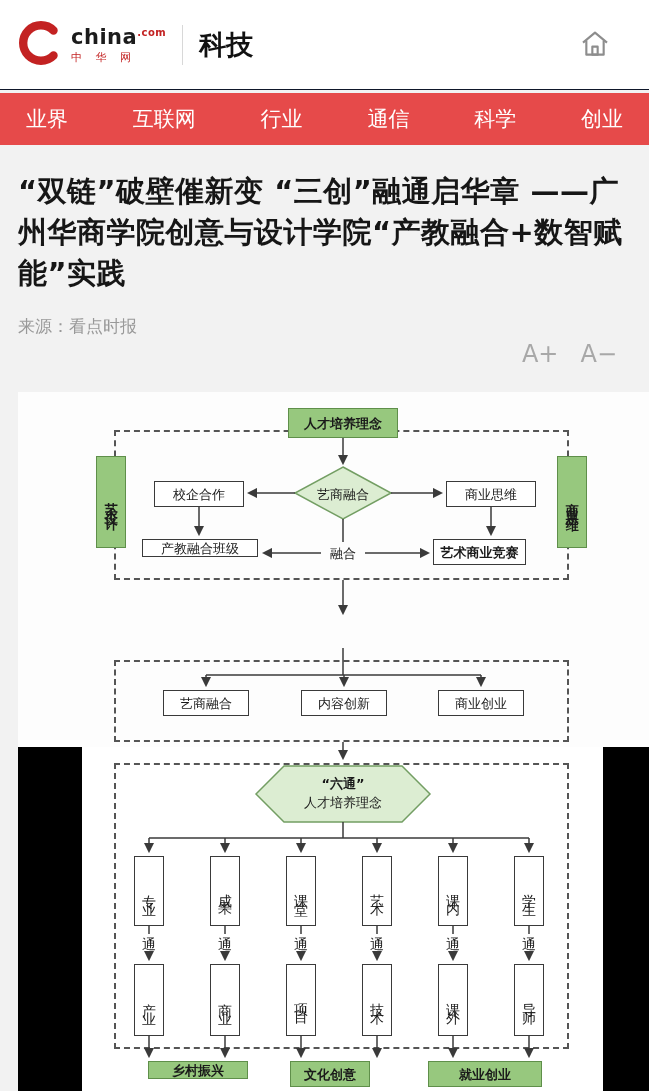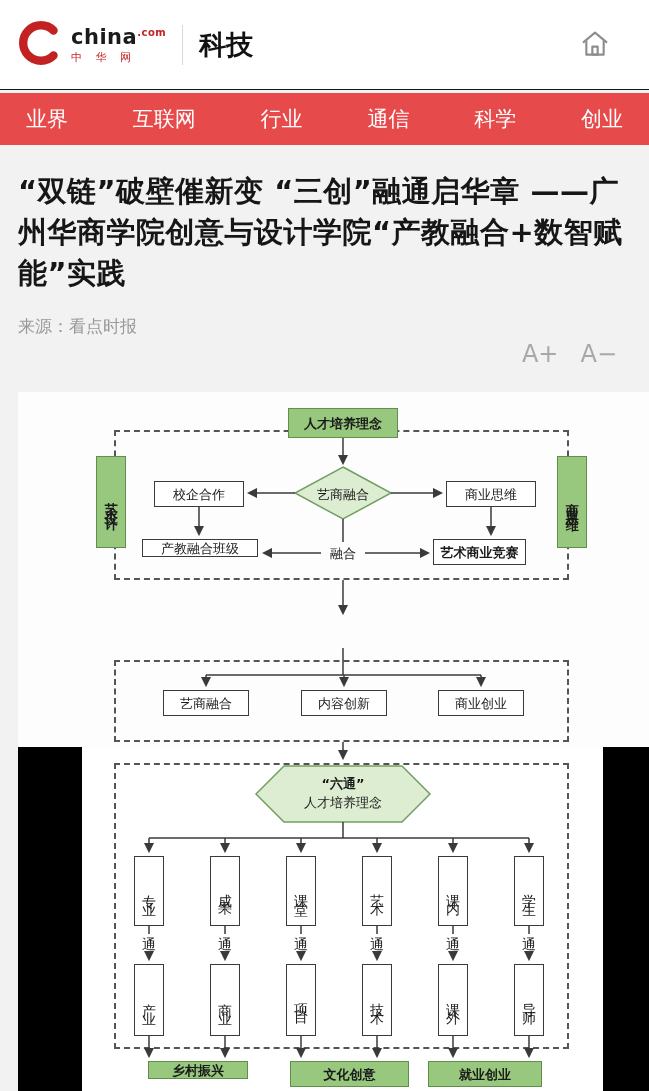--- a/index.html
+++ b/index.html
@@ -196,16 +196,16 @@
     <div class="node plain tong" style="left:501px; top:543px; width:20px; height:18px;">通</div>
 
     <div class="node box vbox" style="left:116px; top:572px; width:30px; height:72px;">产业</div>
     <div class="node box vbox" style="left:192px; top:572px; width:30px; height:72px;">商业</div>
     <div class="node box vbox" style="left:268px; top:572px; width:30px; height:72px;">项目</div>
     <div class="node box vbox" style="left:344px; top:572px; width:30px; height:72px;">技术</div>
     <div class="node box vbox" style="left:420px; top:572px; width:30px; height:72px;">课外</div>
     <div class="node box vbox" style="left:496px; top:572px; width:30px; height:72px;">导师</div>
 
     <div class="node green" style="left:130px; top:669px; width:100px; height:18px;">乡村振兴</div>
-    <div class="node green" style="left:272px; top:669px; width:119px; height:26px;">文化创意</div>
+    <div class="node green" style="left:272px; top:669px; width:80px; height:26px;">文化创意</div>
     <div class="node green" style="left:410px; top:669px; width:114px; height:26px;">就业创业</div>
   </div>
 </div>
 
 </body></html>

